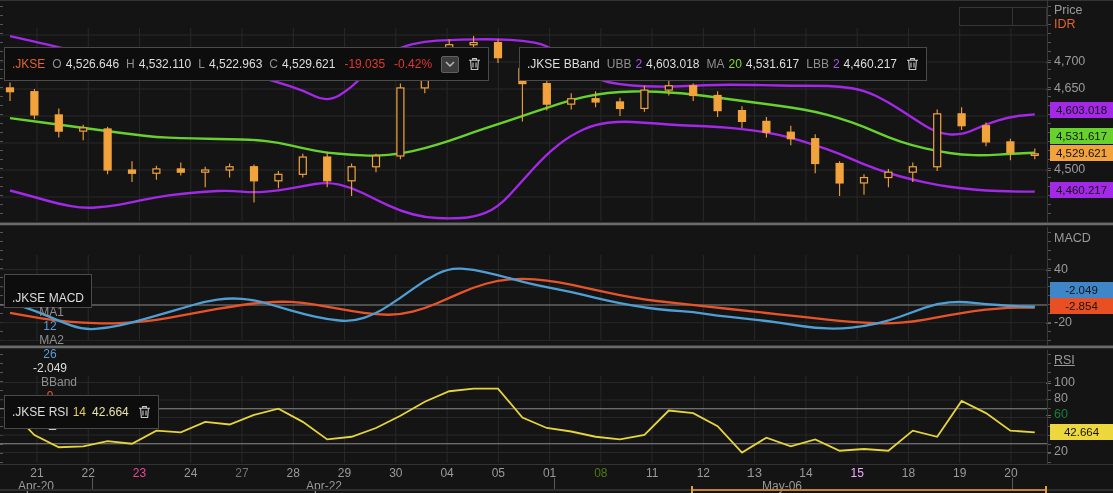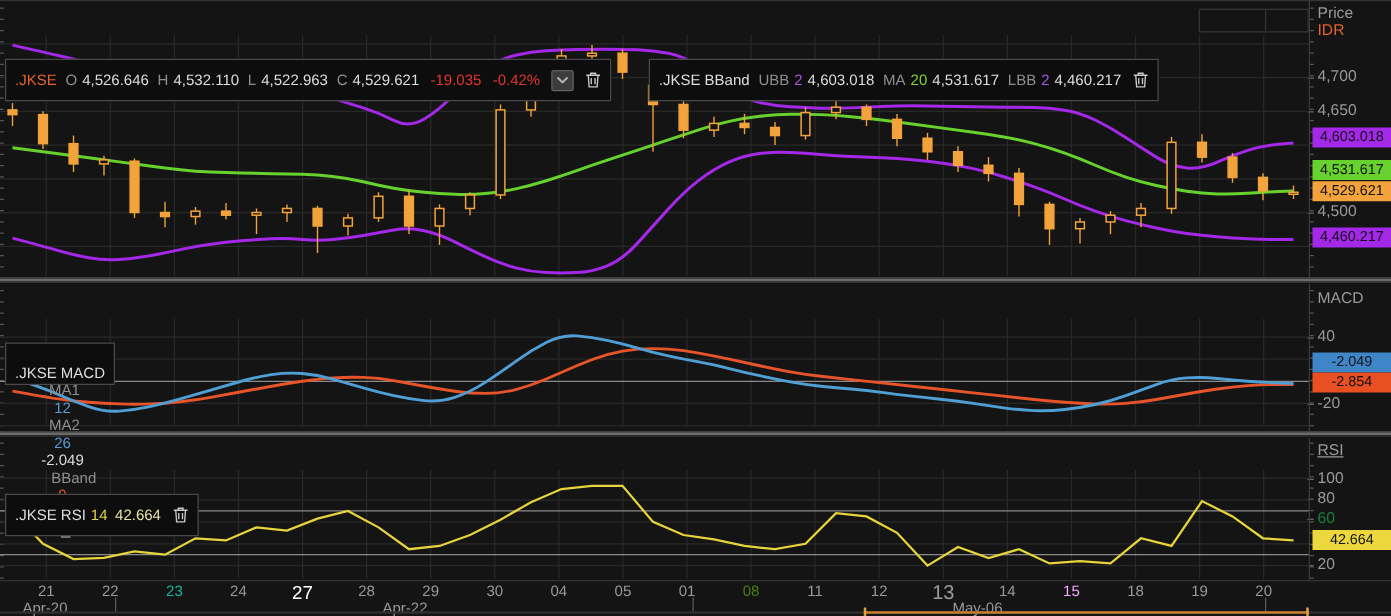--- a/index.html
+++ b/index.html
@@ -502,33 +502,33 @@
     <div class="abs" style="left: 0px; top: 435px; width: 3px; height: 1px; background: rgb(85, 85, 85);"></div>
     <div class="abs" style="left: 1048px; top: 435px; width: 3px; height: 1px; background: rgb(85, 85, 85);"></div>
     <div class="abs" style="left: 0px; top: 444px; width: 3px; height: 1px; background: rgb(85, 85, 85);"></div>
     <div class="abs" style="left: 1048px; top: 444px; width: 3px; height: 1px; background: rgb(85, 85, 85);"></div>
     <div class="abs" style="left: 0px; top: 453px; width: 3px; height: 1px; background: rgb(85, 85, 85);"></div>
     <div class="abs" style="left: 1048px; top: 453px; width: 3px; height: 1px; background: rgb(85, 85, 85);"></div>
     <div class="abs" style="left: 0px; top: 462px; width: 3px; height: 1px; background: rgb(85, 85, 85);"></div>
     <div class="abs" style="left: 1048px; top: 462px; width: 3px; height: 1px; background: rgb(85, 85, 85);"></div>
     <div class="abs" style="left: 37px; top: 466px; color: rgb(154, 154, 154); font-size: 12px; transform: translateX(-50%);">21</div>
     <div class="abs" style="left: 88.26px; top: 466px; color: rgb(154, 154, 154); font-size: 12px; transform: translateX(-50%);">22</div>
-    <div class="abs" style="left: 139.52px; top: 466px; color: #14b8a6; font-size: 12px; transform: translateX(-50%);">23</div>
+    <div class="abs" style="left: 139.52px; top: 466px; color: #ec4899; font-size: 12px; transform: translateX(-50%);">23</div>
     <div class="abs" style="left: 190.78px; top: 466px; color: rgb(154, 154, 154); font-size: 12px; transform: translateX(-50%);">24</div>
-    <div class="abs" style="left: 242.04px; top: 466px; color: #ffffff; font-size: 15px; transform: translateX(-50%);">27</div>
+    <div class="abs" style="left: 242.04px; top: 466px; color: #737373; font-size: 12px; transform: translateX(-50%);">27</div>
     <div class="abs" style="left: 293.3px; top: 466px; color: rgb(154, 154, 154); font-size: 12px; transform: translateX(-50%);">28</div>
     <div class="abs" style="left: 344.56px; top: 466px; color: rgb(154, 154, 154); font-size: 12px; transform: translateX(-50%);">29</div>
     <div class="abs" style="left: 395.82px; top: 466px; color: rgb(154, 154, 154); font-size: 12px; transform: translateX(-50%);">30</div>
     <div class="abs" style="left: 447.08px; top: 466px; color: rgb(154, 154, 154); font-size: 12px; transform: translateX(-50%);">04</div>
     <div class="abs" style="left: 498.34px; top: 466px; color: rgb(154, 154, 154); font-size: 12px; transform: translateX(-50%);">05</div>
     <div class="abs" style="left: 549.6px; top: 466px; color: rgb(154, 154, 154); font-size: 12px; transform: translateX(-50%);">01</div>
     <div class="abs" style="left: 600.86px; top: 466px; color: #4d7c0f; font-size: 12px; transform: translateX(-50%);">08</div>
     <div class="abs" style="left: 652.12px; top: 466px; color: rgb(154, 154, 154); font-size: 12px; transform: translateX(-50%);">11</div>
     <div class="abs" style="left: 703.38px; top: 466px; color: rgb(154, 154, 154); font-size: 12px; transform: translateX(-50%);">12</div>
-    <div class="abs" style="left: 754.64px; top: 466px; color: rgb(154, 154, 154); font-size: 16px; transform: translateX(-50%);">13</div>
+    <div class="abs" style="left: 754.64px; top: 466px; color: rgb(154, 154, 154); font-size: 13px; transform: translateX(-50%); font-family: Liberation Mono, monospace;">13</div>
     <div class="abs" style="left: 805.9px; top: 466px; color: rgb(154, 154, 154); font-size: 12px; transform: translateX(-50%);">14</div>
     <div class="abs" style="left: 857.16px; top: 466px; color: #f0abfc; font-size: 12px; transform: translateX(-50%);">15</div>
     <div class="abs" style="left: 908.42px; top: 466px; color: rgb(154, 154, 154); font-size: 12px; transform: translateX(-50%);">18</div>
     <div class="abs" style="left: 959.68px; top: 466px; color: rgb(154, 154, 154); font-size: 12px; transform: translateX(-50%);">19</div>
     <div class="abs" style="left: 1010.94px; top: 466px; color: rgb(154, 154, 154); font-size: 12px; transform: translateX(-50%);">20</div>
     <div class="abs" style="left: 36px; top: 479px; color: rgb(154, 154, 154); font-size: 12px; transform: translateX(-50%);">Apr-20</div>
     <div class="abs" style="left: 324px; top: 479px; color: rgb(154, 154, 154); font-size: 12px; transform: translateX(-50%);">Apr-22</div>
     <div class="abs" style="left: 782px; top: 479px; color: rgb(154, 154, 154); font-size: 12px; transform: translateX(-50%);">May-06</div>
     <div class="abs" style="left: 92px; top: 478px; width: 1px; height: 12px; background: rgb(90, 90, 90);"></div>
     <div class="abs" style="left: 554px; top: 478px; width: 1px; height: 12px; background: rgb(90, 90, 90);"></div>

